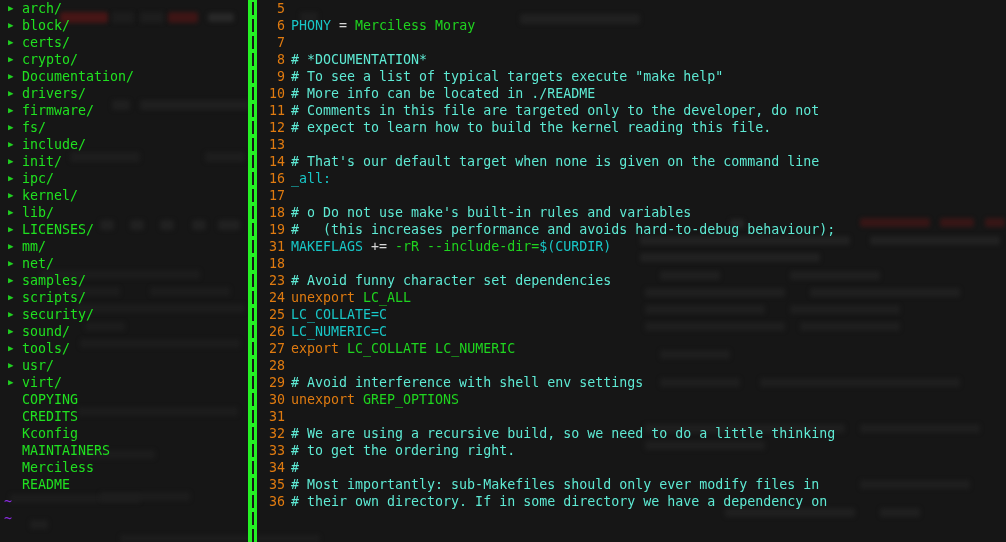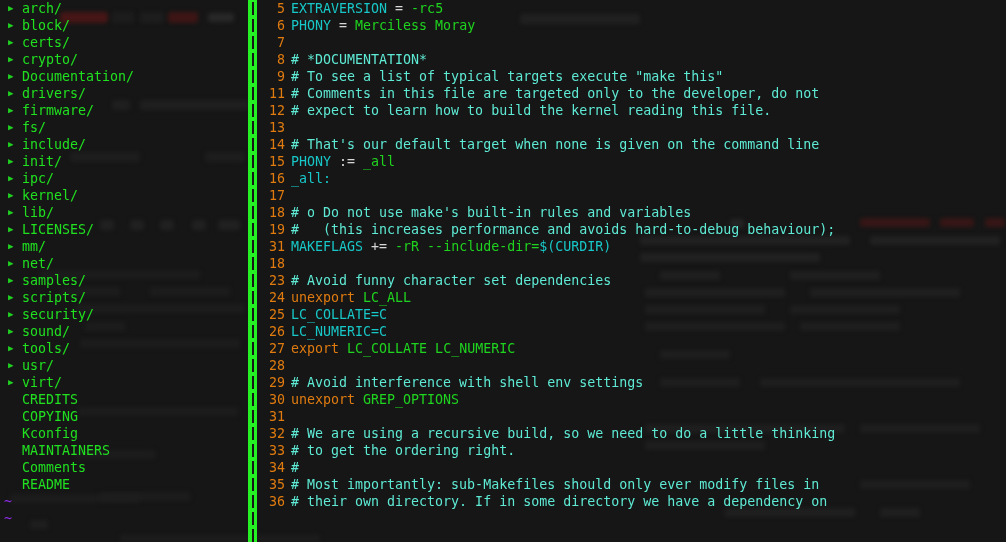--- a/index.html
+++ b/index.html
@@ -275,37 +275,37 @@
       <div class="tree-row">
         <span class="tree-arrow">▶</span>
         <span class="tree-label">usr/</span>
       </div>
       <div class="tree-row">
         <span class="tree-arrow">▶</span>
         <span class="tree-label">virt/</span>
       </div>
       <div class="tree-row">
         <span class="tree-arrow blank"></span>
+        <span class="tree-label">COPYING</span>
+      </div>
+      <div class="tree-row">
+        <span class="tree-arrow blank"></span>
         <span class="tree-label">CREDITS</span>
       </div>
       <div class="tree-row">
         <span class="tree-arrow blank"></span>
-        <span class="tree-label">COPYING</span>
-      </div>
-      <div class="tree-row">
-        <span class="tree-arrow blank"></span>
         <span class="tree-label">Kconfig</span>
       </div>
       <div class="tree-row">
         <span class="tree-arrow blank"></span>
         <span class="tree-label">MAINTAINERS</span>
       </div>
       <div class="tree-row">
         <span class="tree-arrow blank"></span>
-        <span class="tree-label">Comments</span>
+        <span class="tree-label">Merciless</span>
       </div>
       <div class="tree-row">
         <span class="tree-arrow blank"></span>
         <span class="tree-label">README</span>
       </div>
       <div class="tilde-row">~</div>
       <div class="tilde-row">~</div>
     </div>
 
   <div id="separator">
@@ -337,30 +337,30 @@
       <div class="seg" style="top: 427px; height: 13px;"></div>
       <div class="seg" style="top: 444px; height: 13px;"></div>
       <div class="seg" style="top: 461px; height: 13px;"></div>
       <div class="seg" style="top: 478px; height: 13px;"></div>
       <div class="seg" style="top: 495px; height: 13px;"></div>
       <div class="seg" style="top: 512px; height: 13px;"></div>
       <div class="seg" style="top: 529px; height: 13px;"></div>
     </div>
 
   <div id="codepane">
-      <div class="code-row"><span class="lnum">5</span><span class="ltext"><span class="t-ident">EXTRAVERSION</span><span class="t-op"> = </span><span class="t-str">-rc5</span></span></div>
+      <div class="code-row"><span class="lnum">5</span></div>
       <div class="code-row"><span class="lnum">6</span><span class="ltext"><span class="t-ident">PHONY</span><span class="t-op"> = </span><span class="t-str">Merciless Moray</span></span></div>
       <div class="code-row"><span class="lnum">7</span><span class="ltext"></span></div>
       <div class="code-row"><span class="lnum">8</span><span class="ltext"><span class="t-comment"># *DOCUMENTATION*</span></span></div>
-      <div class="code-row"><span class="lnum">9</span><span class="ltext"><span class="t-comment"># To see a list of typical targets execute "make this"</span></span></div>
+      <div class="code-row"><span class="lnum">9</span><span class="ltext"><span class="t-comment"># To see a list of typical targets execute "make help"</span></span></div>
+      <div class="code-row"><span class="lnum">10</span><span class="ltext"><span class="t-comment"># More info can be located in ./README</span></span></div>
       <div class="code-row"><span class="lnum">11</span><span class="ltext"><span class="t-comment"># Comments in this file are targeted only to the developer, do not</span></span></div>
       <div class="code-row"><span class="lnum">12</span><span class="ltext"><span class="t-comment"># expect to learn how to build the kernel reading this file.</span></span></div>
       <div class="code-row"><span class="lnum">13</span><span class="ltext"></span></div>
       <div class="code-row"><span class="lnum">14</span><span class="ltext"><span class="t-comment"># That's our default target when none is given on the command line</span></span></div>
-      <div class="code-row"><span class="lnum">15</span><span class="ltext"><span class="t-ident">PHONY</span><span class="t-op"> := </span><span class="t-str">_all</span></span></div>
       <div class="code-row"><span class="lnum">16</span><span class="ltext"><span class="t-var">_all:</span></span></div>
       <div class="code-row"><span class="lnum">17</span><span class="ltext"></span></div>
       <div class="code-row"><span class="lnum">18</span><span class="ltext"><span class="t-comment"># o Do not use make's built-in rules and variables</span></span></div>
       <div class="code-row"><span class="lnum">19</span><span class="ltext"><span class="t-comment">#   (this increases performance and avoids hard-to-debug behaviour);</span></span></div>
       <div class="code-row"><span class="lnum">31</span><span class="ltext"><span class="t-ident">MAKEFLAGS</span><span class="t-op"> += </span><span class="t-str">-rR --include-dir=</span><span class="t-var">$(CURDIR)</span></span></div>
       <div class="code-row"><span class="lnum">18</span><span class="ltext"></span></div>
       <div class="code-row"><span class="lnum">23</span><span class="ltext"><span class="t-comment"># Avoid funny character set dependencies</span></span></div>
       <div class="code-row"><span class="lnum">24</span><span class="ltext"><span class="t-kw">unexport</span><span class="t-op"> </span><span class="t-str">LC_ALL</span></span></div>
       <div class="code-row"><span class="lnum">25</span><span class="ltext"><span class="t-ident">LC_COLLATE</span><span class="t-ident">=</span><span class="t-ident">C</span></span></div>
       <div class="code-row"><span class="lnum">26</span><span class="ltext"><span class="t-ident">LC_NUMERIC</span><span class="t-ident">=</span><span class="t-ident">C</span></span></div>

